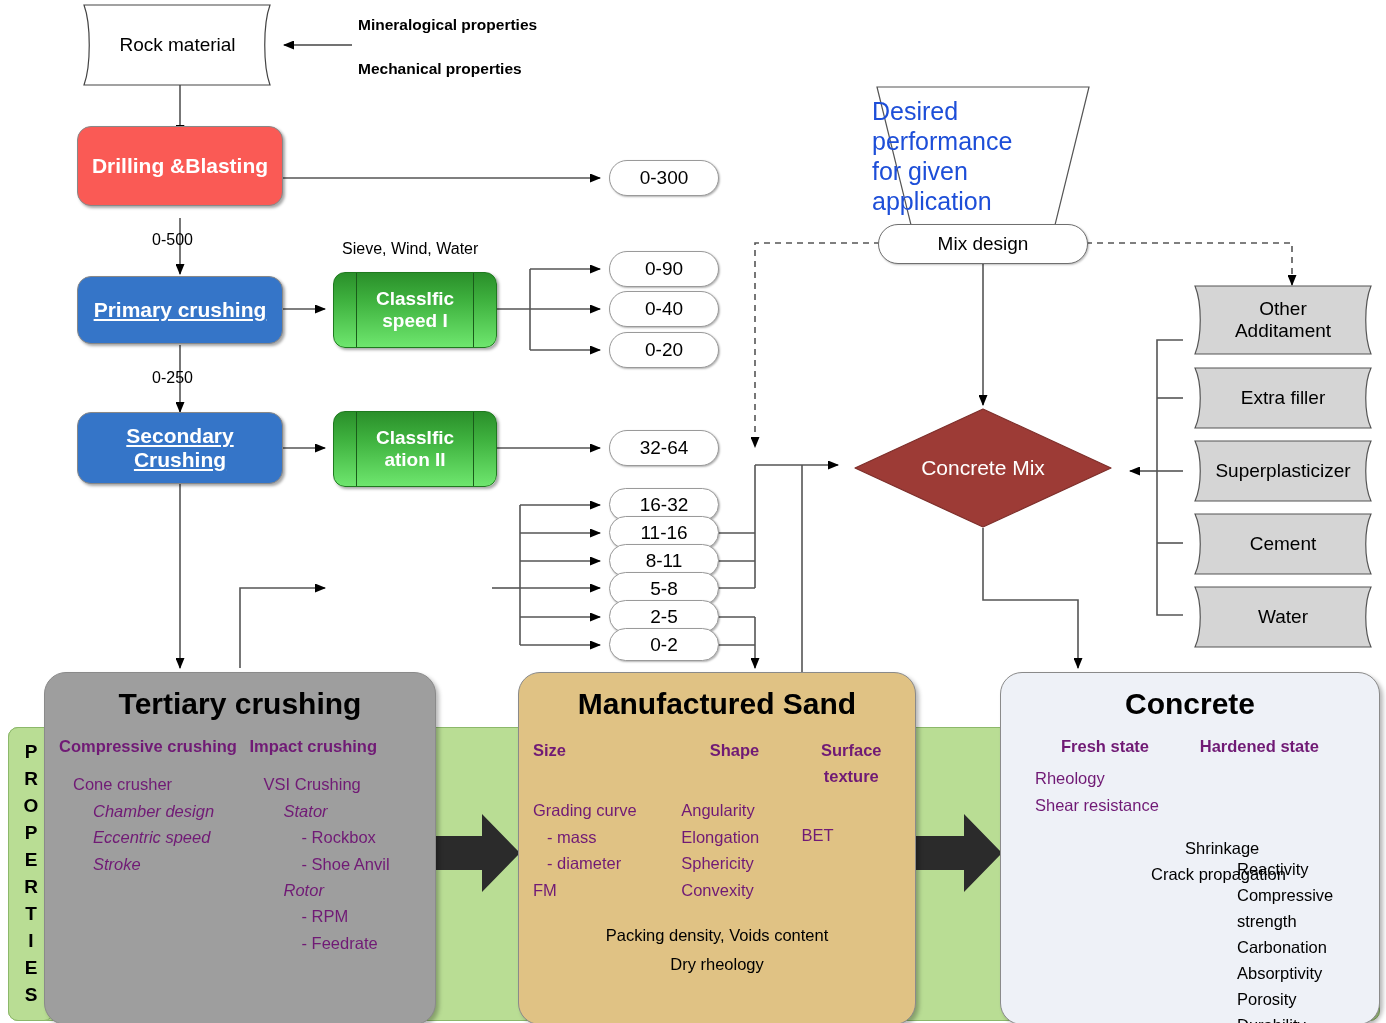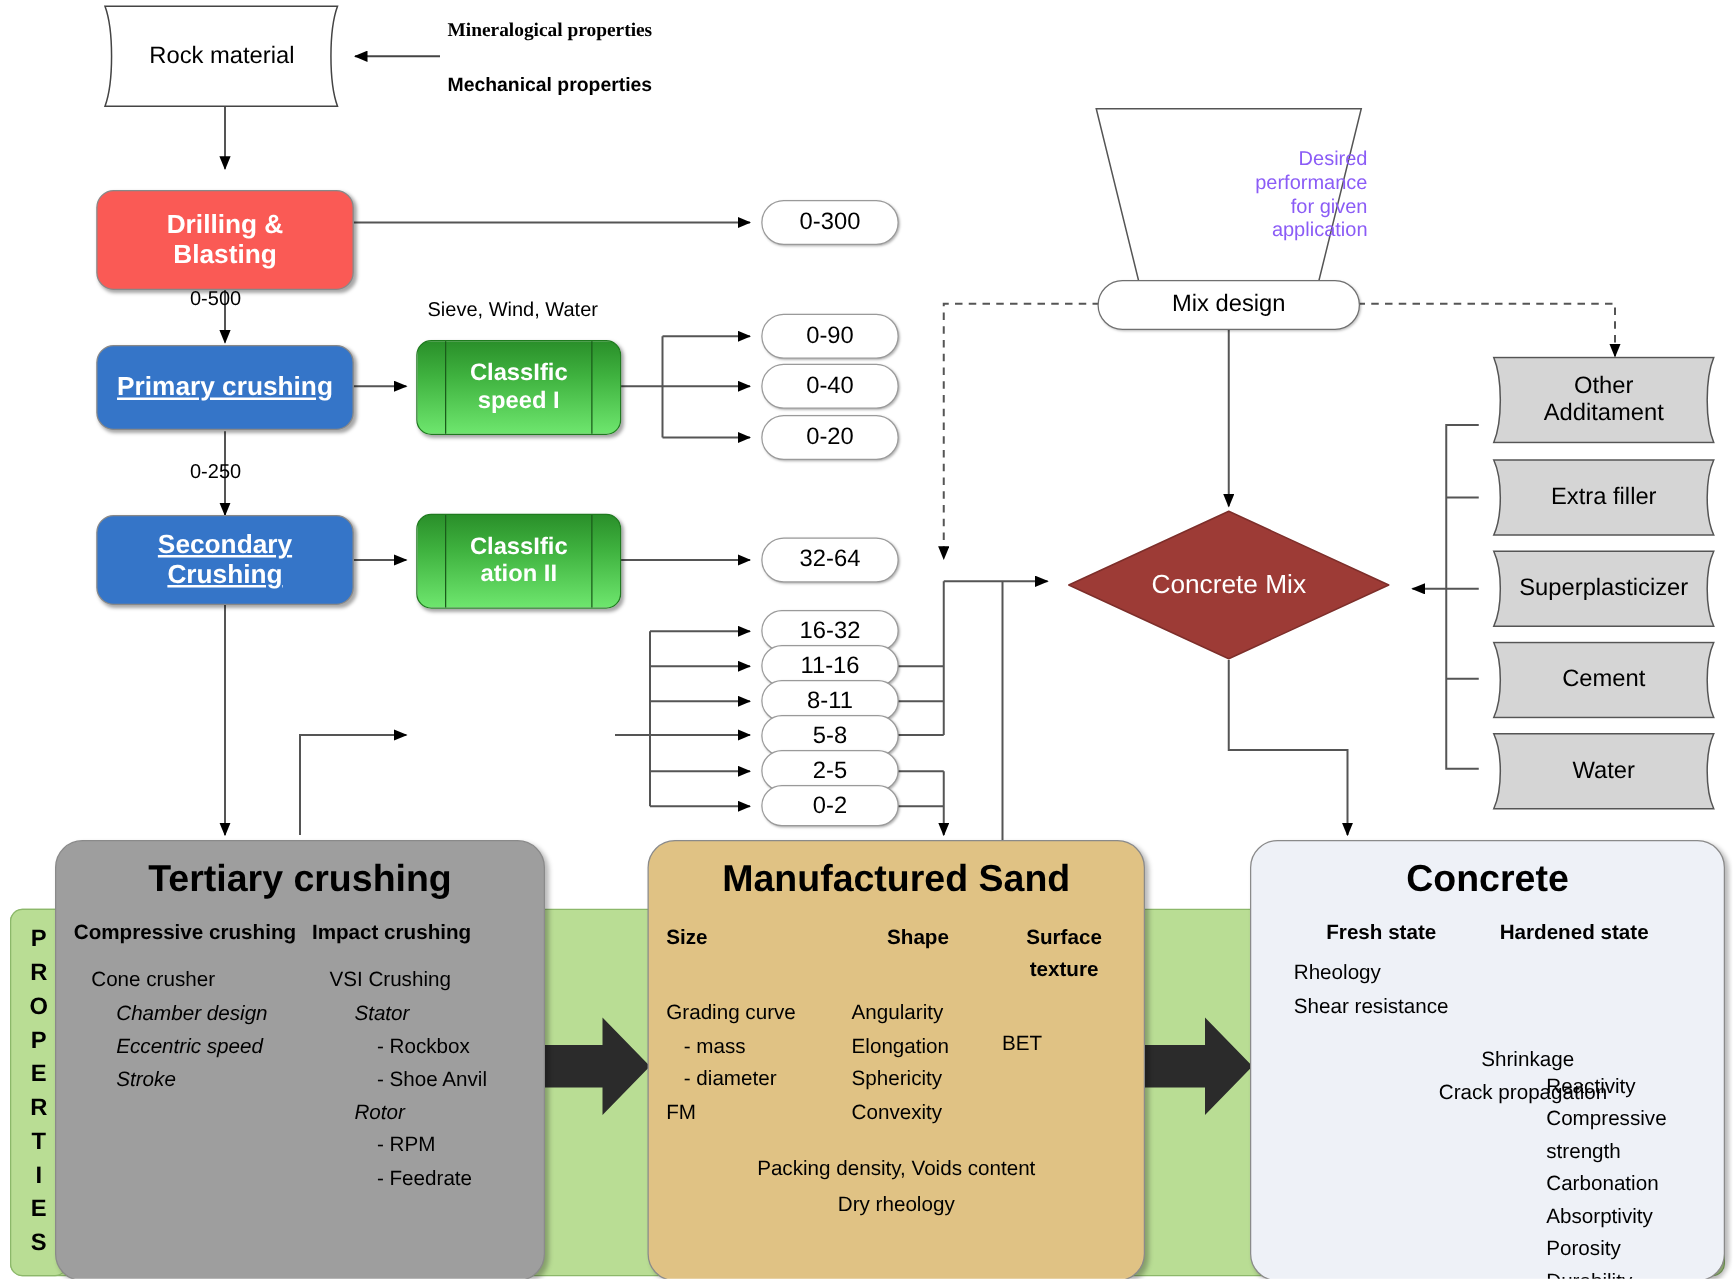--- a/index.html
+++ b/index.html
@@ -32,22 +32,22 @@
   .pill{border:1px solid #9a9a9a;border-radius:999px;background:#fff;
         font-size:19px;color:#000;box-shadow:1px 1px 2px rgba(0,0,0,.30);}
 
   
   .rockwrap{position:absolute;}
   .rockwrap .txt{position:absolute;inset:0;display:flex;align-items:center;
                  justify-content:center;font-size:19px;color:#000;}
 
   
   .trapwrap{position:absolute;}
-  .trapwrap .txt{position:absolute;inset:0;display:flex;align-items:flex-end;
-                 justify-content:center;font-size:16px;line-height:1.2;color:#8b5cf6;}
+  .trapwrap .txt{position:absolute;inset:0;display:flex;align-items:flex-start;
+                 justify-content:center;font-size:25px;line-height:1.2;color:#1d4ed8;}
 
   
   .mixpill{border:1px solid #6f6f6f;border-radius:999px;background:#fff;
            font-size:19px;color:#000;box-shadow:1px 1px 2px rgba(0,0,0,.25);}
 
   
   .diamondwrap{position:absolute;}
   .diamondwrap .txt{position:absolute;inset:0;display:flex;align-items:center;
                     justify-content:center;color:#fff;font-weight:normal;font-size:21px;}
 
@@ -65,21 +65,21 @@
             font-size:19px;letter-spacing:0;color:#000;line-height:1.42;}
 
   .panel{position:absolute;border-radius:22px;border:1px solid #8a8a8a;
          box-shadow:3px 3px 4px rgba(0,0,0,.28);overflow:hidden;}
   .panel.grey{background:#9e9e9e;}
   .panel.tan{background:#e0c284;}
   .panel.pale{background:#eef1f7;}
   .panel h2{margin:0;padding-top:14px;text-align:center;font-size:30px;
             font-weight:bold;color:#000;}
   .cols{display:flex;padding:12px 14px 0 14px;}
-  .col{font-size:16.5px;color:#000000;line-height:1.6;}
+  .col{font-size:16.5px;color:#701a75;line-height:1.6;}
   .col .hd{font-weight:bold;font-size:16.5px;margin-bottom:12px;}
   .ital{font-style:italic;}
   .ind1{padding-left:14px;}
   .ind2{padding-left:34px;}
   .ind3{padding-left:52px;}
   .centerlines{text-align:center;font-size:16.5px;line-height:1.75;
                color:#000;margin-top:18px;}
 </style>
 </head>
 <body>
@@ -167,24 +167,24 @@
     </g>
   </svg>
 
   <div class="rockwrap" style="left:70px;top:4px;width:215px;height:82px;">
     <svg width="215" height="82" viewBox="0 0 215 82">
       <path d="M14,1 L200,1 C193,20 193,62 200,81 L14,81 C21,62 21,20 14,1 Z" fill="#fff" stroke="#444" stroke-width="1.2"></path>
     </svg>
     <div class="txt">Rock material</div>
   </div>
 
-  <div style="position:absolute;left:358px;top:16px;font-size:15.5px;font-weight:bold;color:#000;font-family:Liberation Serif, serif;">Mineralogical properties</div>
+  <div style="position:absolute;left:358px;top:16px;font-size:15.5px;font-weight:bold;color:#000;">Mineralogical properties</div>
   <div style="position:absolute;left:358px;top:60px;font-size:15.5px;font-weight:bold;color:#000;">Mechanical properties</div>
 
-  <div class="node proc red" style="left:77px;top:152px;width:206px;height:80px;flex-direction:column;">
+  <div class="node proc red" style="left:77px;top:126px;width:206px;height:80px;flex-direction:row;">
     <span>Drilling &amp;</span>
     <span>Blasting</span>
   </div>
   <div style="position:absolute;left:152px;top:231px;font-size:16px;color:#000;">0-500</div>
 
   <div class="node proc blue" style="left:77px;top:276px;width:206px;height:68px;">
     <span>Primary crushing</span>
   </div>
   <div style="position:absolute;left:152px;top:369px;font-size:16px;color:#000;">0-250</div>
 

